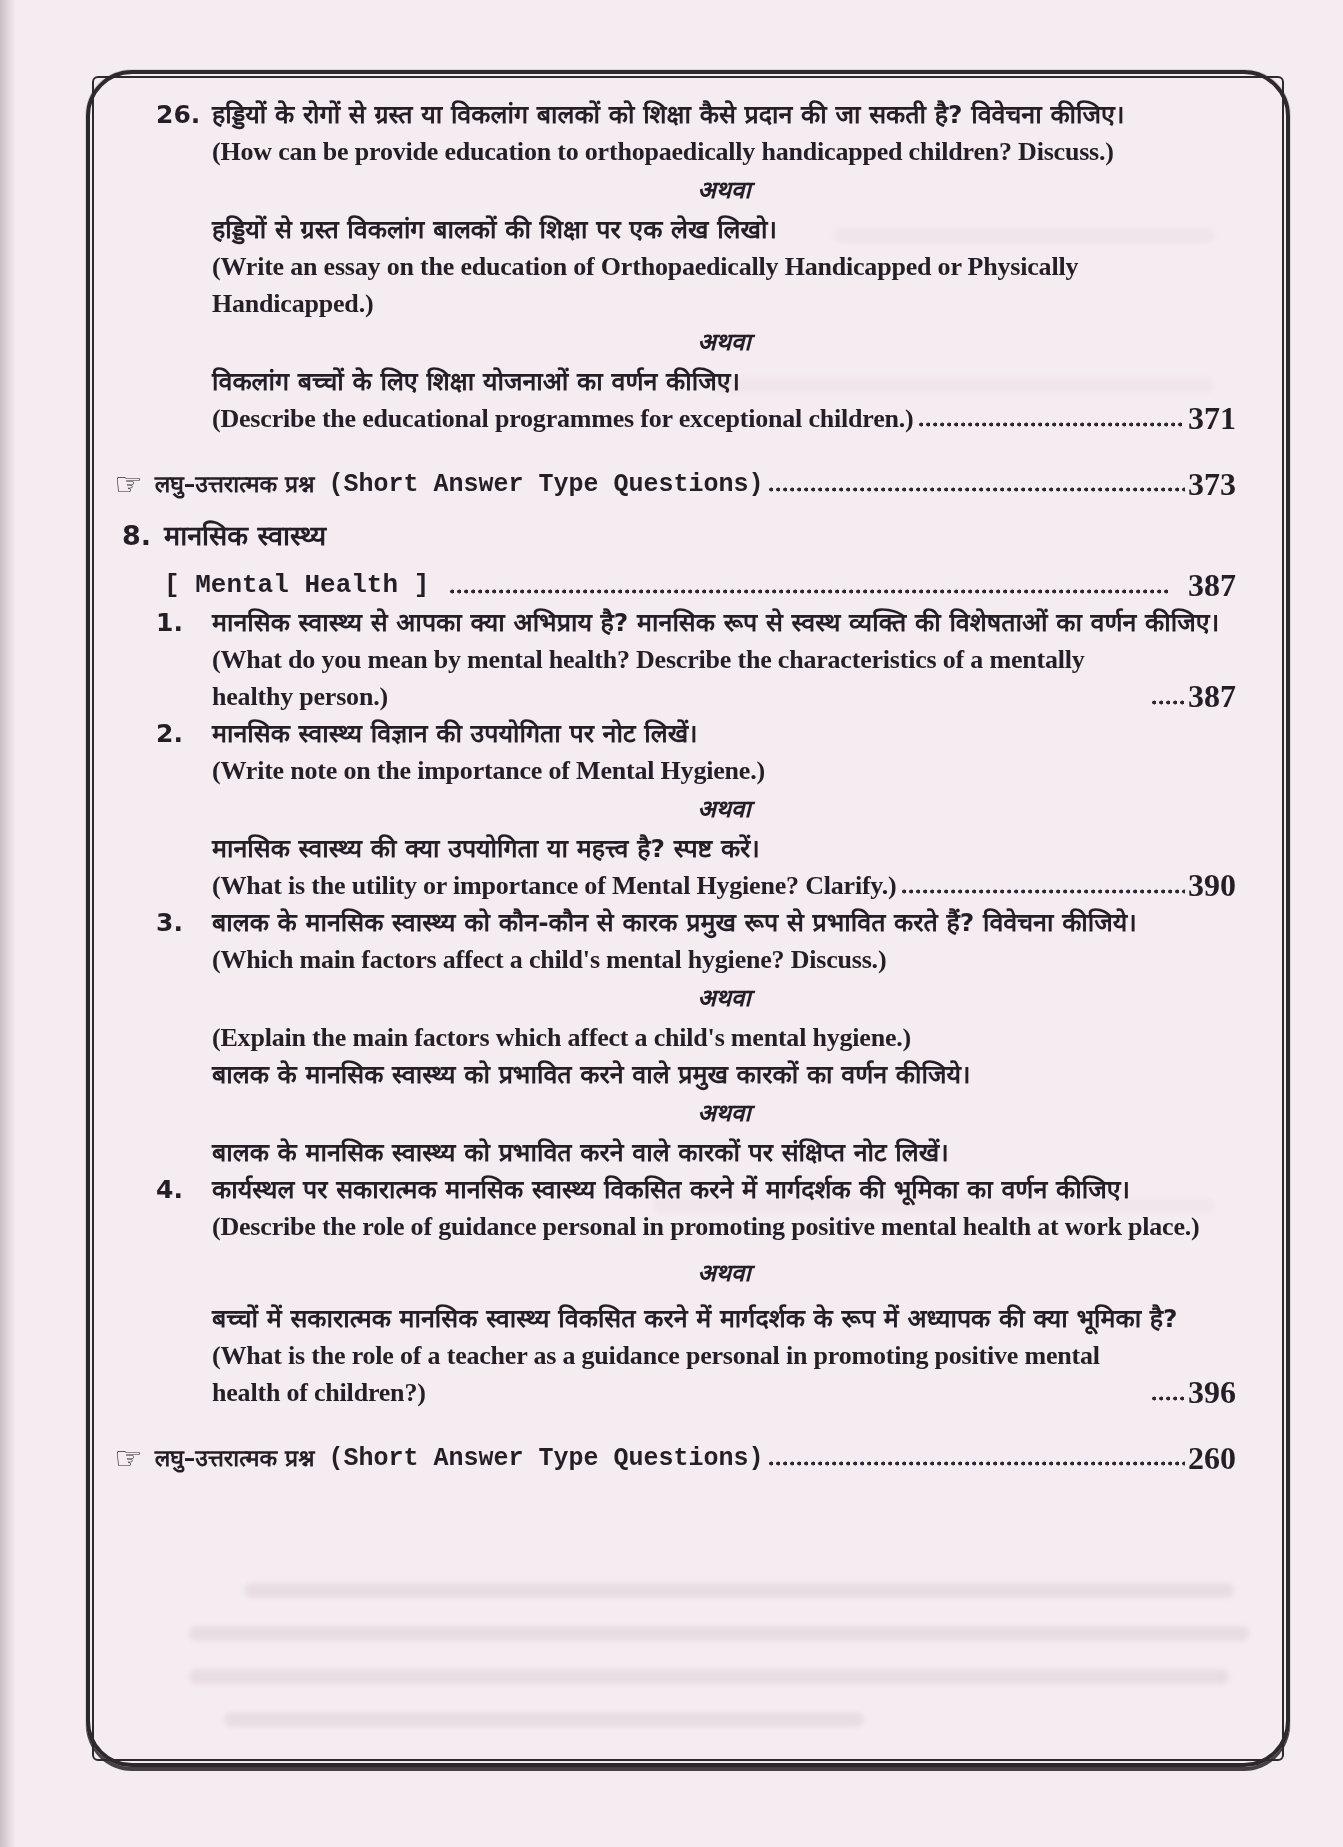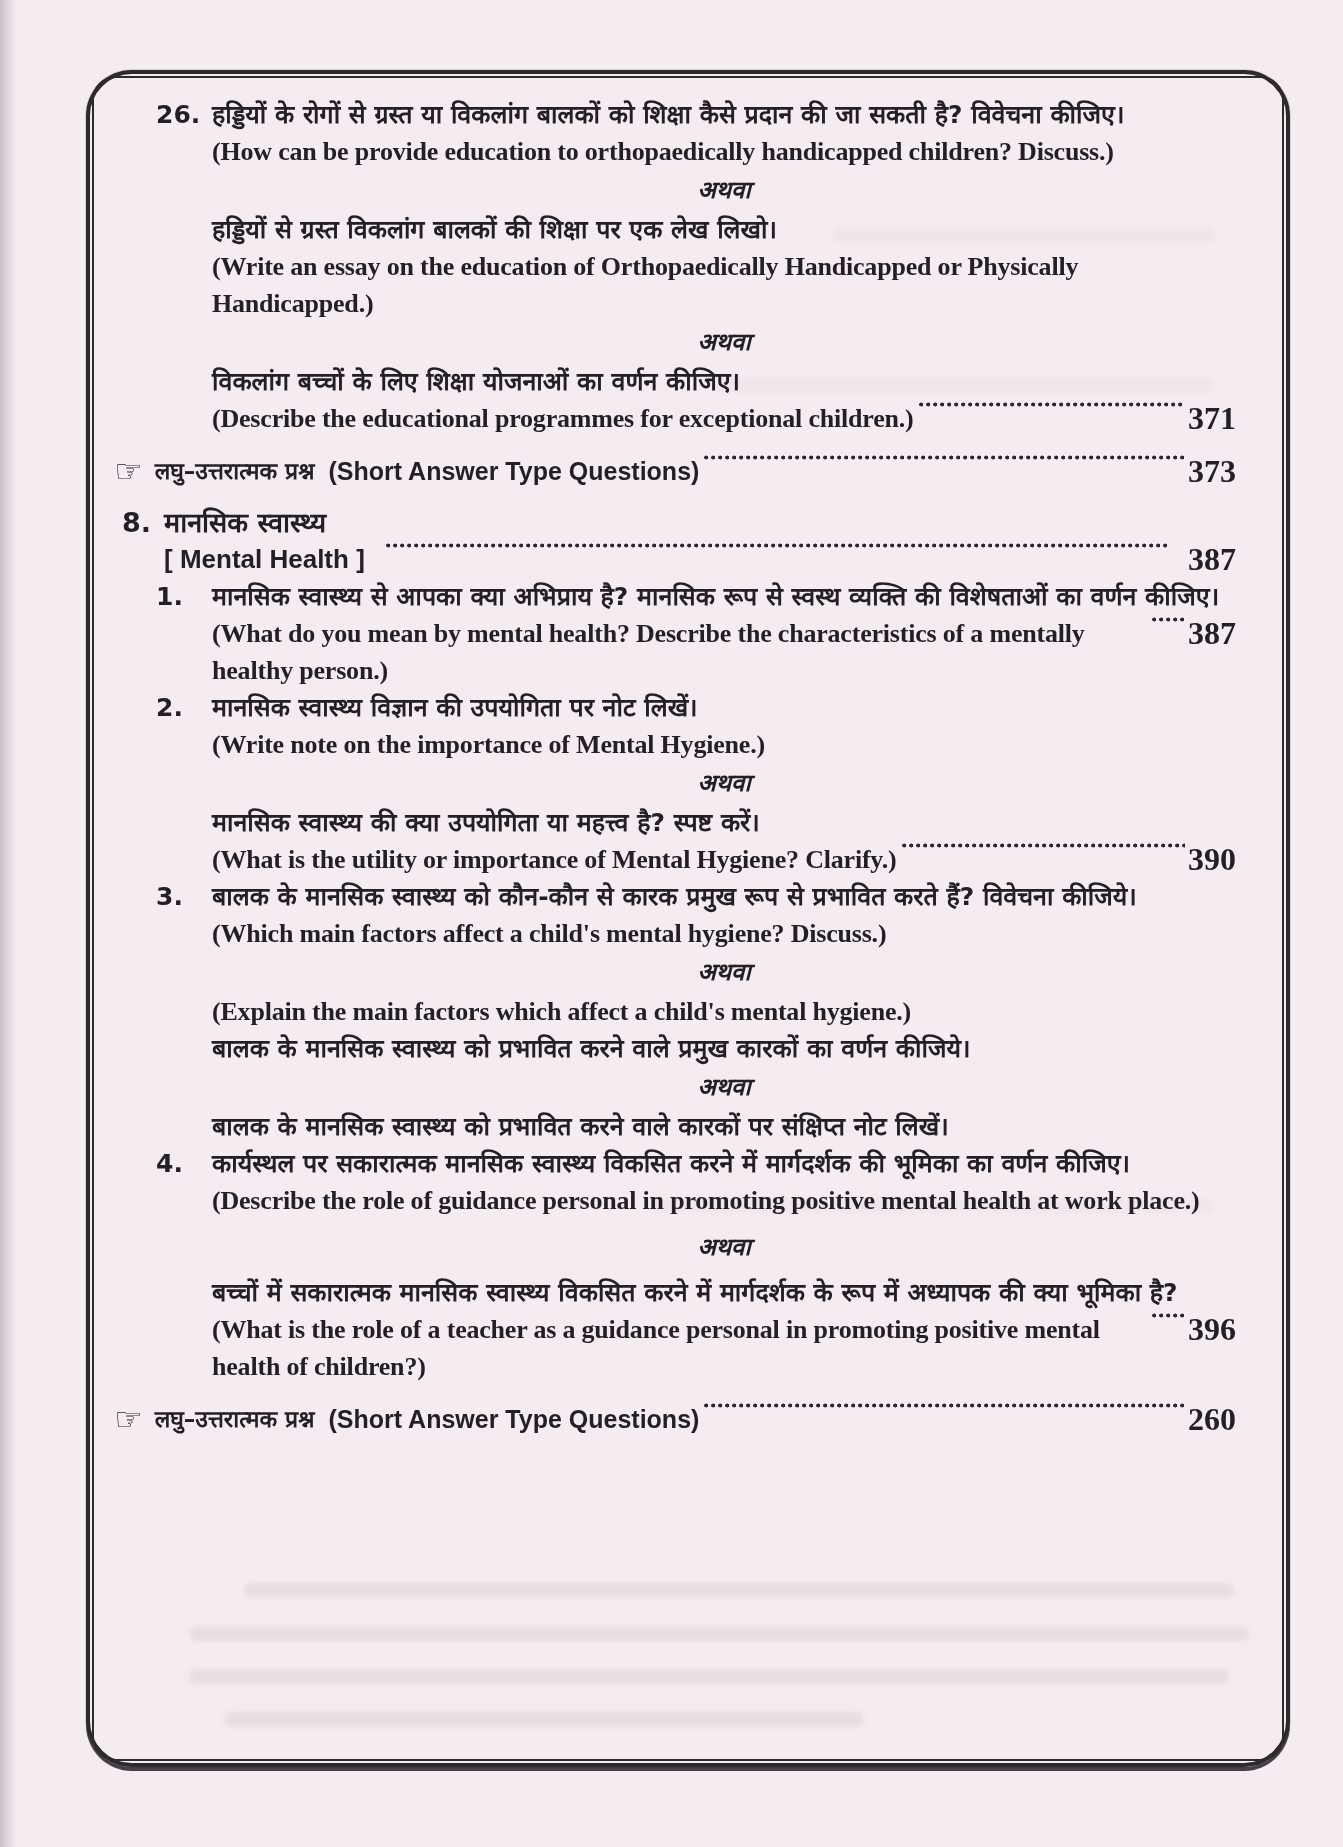--- a/index.html
+++ b/index.html
@@ -18,43 +18,43 @@
   
   .frame-outer {
     position:absolute; left:86px; top:70px; width:1204px; height:1697px;
     border:4px solid #2d292d; border-radius:46px;
     box-sizing:border-box;
     box-shadow:0 4px 0 rgba(40,34,40,.85), 0 0 0 1px rgba(60,50,60,.15);
     background:transparent;
   }
   .frame-inner {
     position:absolute; inset:2px;
-    border:2px solid #2d292d; border-radius:24px;
+    border:2px solid #2d292d; border-radius:6px;
     box-sizing:border-box;
     padding:18px 46px 0 0;
     overflow:hidden;
   }
   .content { position:relative; z-index:2; }
 
   .hi  { font-family:"DejaVu Sans", sans-serif; font-weight:700;
          font-size:25px; line-height:37px; }
   .en  { font-family:"Liberation Serif", serif; font-weight:700;
          font-size:26px; line-height:37px; letter-spacing:-0.2px; }
-  .en-sans { font-family:Liberation Sans, sans-serif; font-weight:700;
-         font-size:25px; line-height:37px; }
+  .en-sans { font-family:Liberation Mono, monospace; font-weight:700;
+         font-size:25px; line-height:37px;margin-top:13px; }
 
   .row { position:relative; }
   .q, .cont { padding-left:118px; }
   .q .num { position:absolute; left:62px; top:0; }
 
   .or { text-align:center; padding-left:118px; margin:2px 0; }
   .or-txt { font-style:italic; font-size:24px; }
   .or-lg { margin:10px 0 8px; }
 
-  .leader-row { display:flex; }
+  .leader-row { display:flex; align-items:flex-end; }
   .leader-row .txt { flex:0 1 auto; }
   .leader {
     flex:1 1 auto; min-width:34px; height:9px;
     margin:0 3px 8px 4px;
     background-image:radial-gradient(circle at 3.2px 4.5px, #2c2731 1.8px, rgba(0,0,0,0) 2.2px);
     background-size:7px 9px; background-repeat:repeat-x;
   }
   .page { font-family:"Liberation Serif", serif; font-weight:700;
           font-size:32px; line-height:37px; }
 

